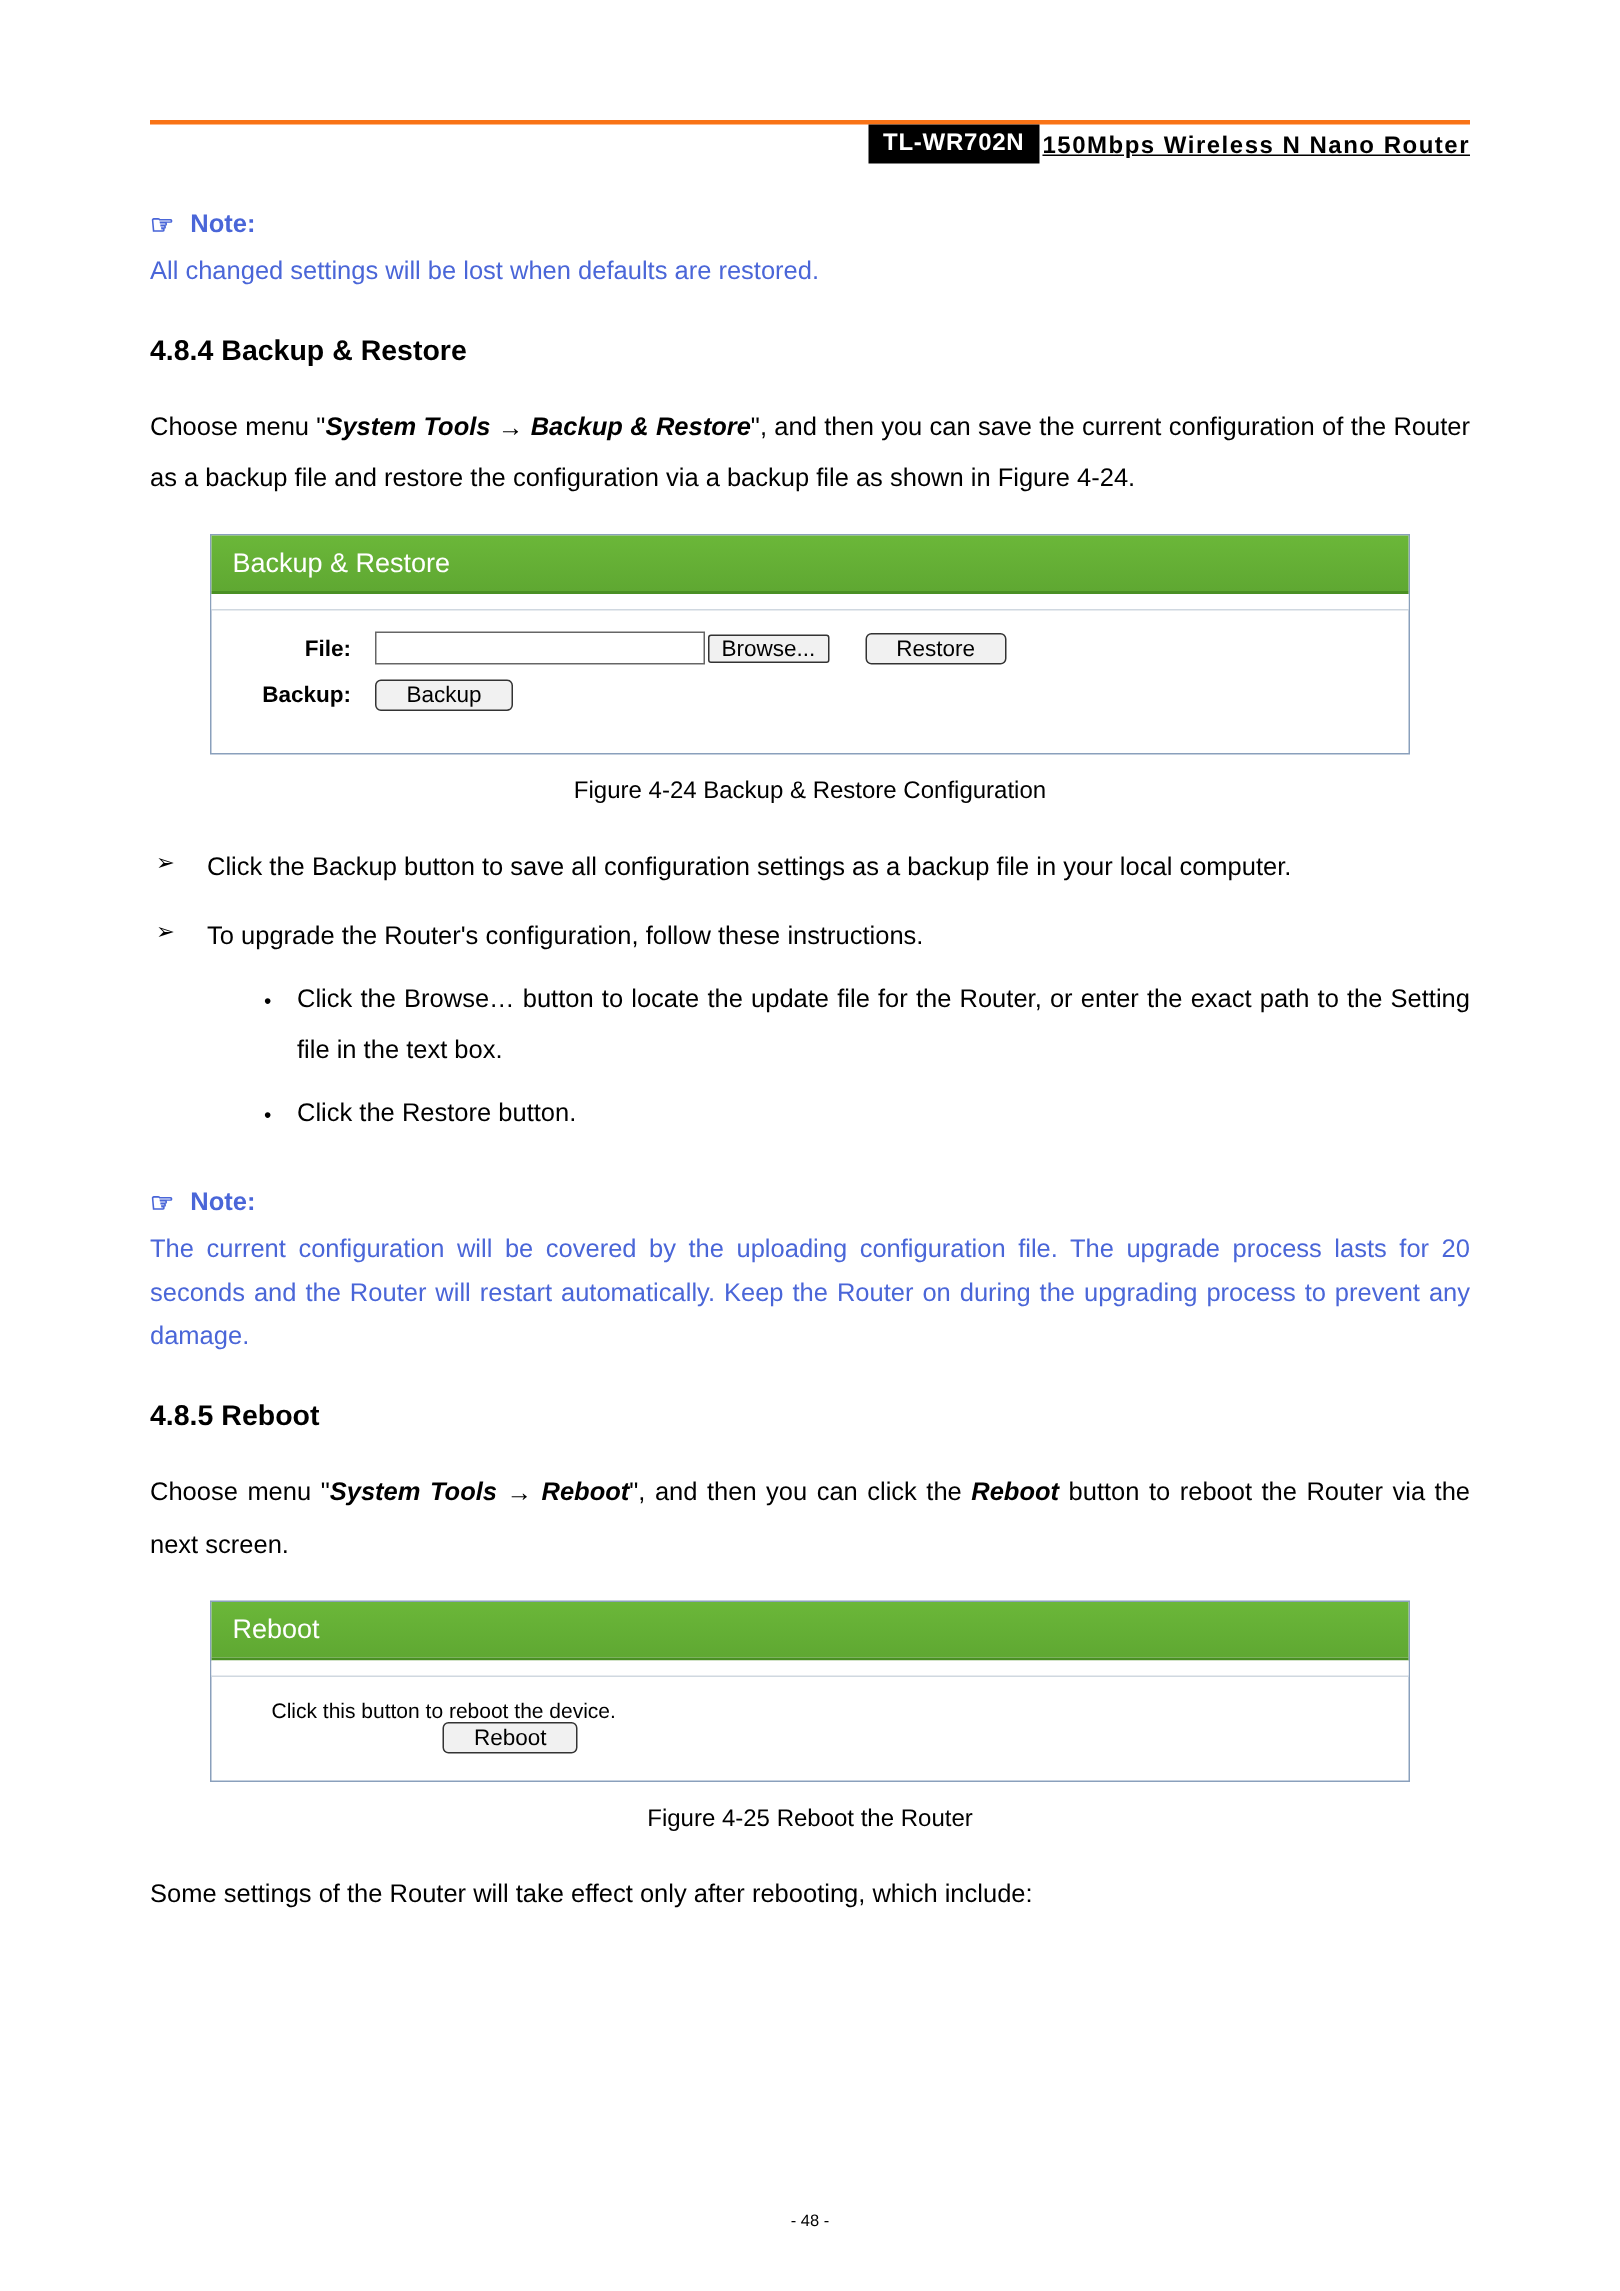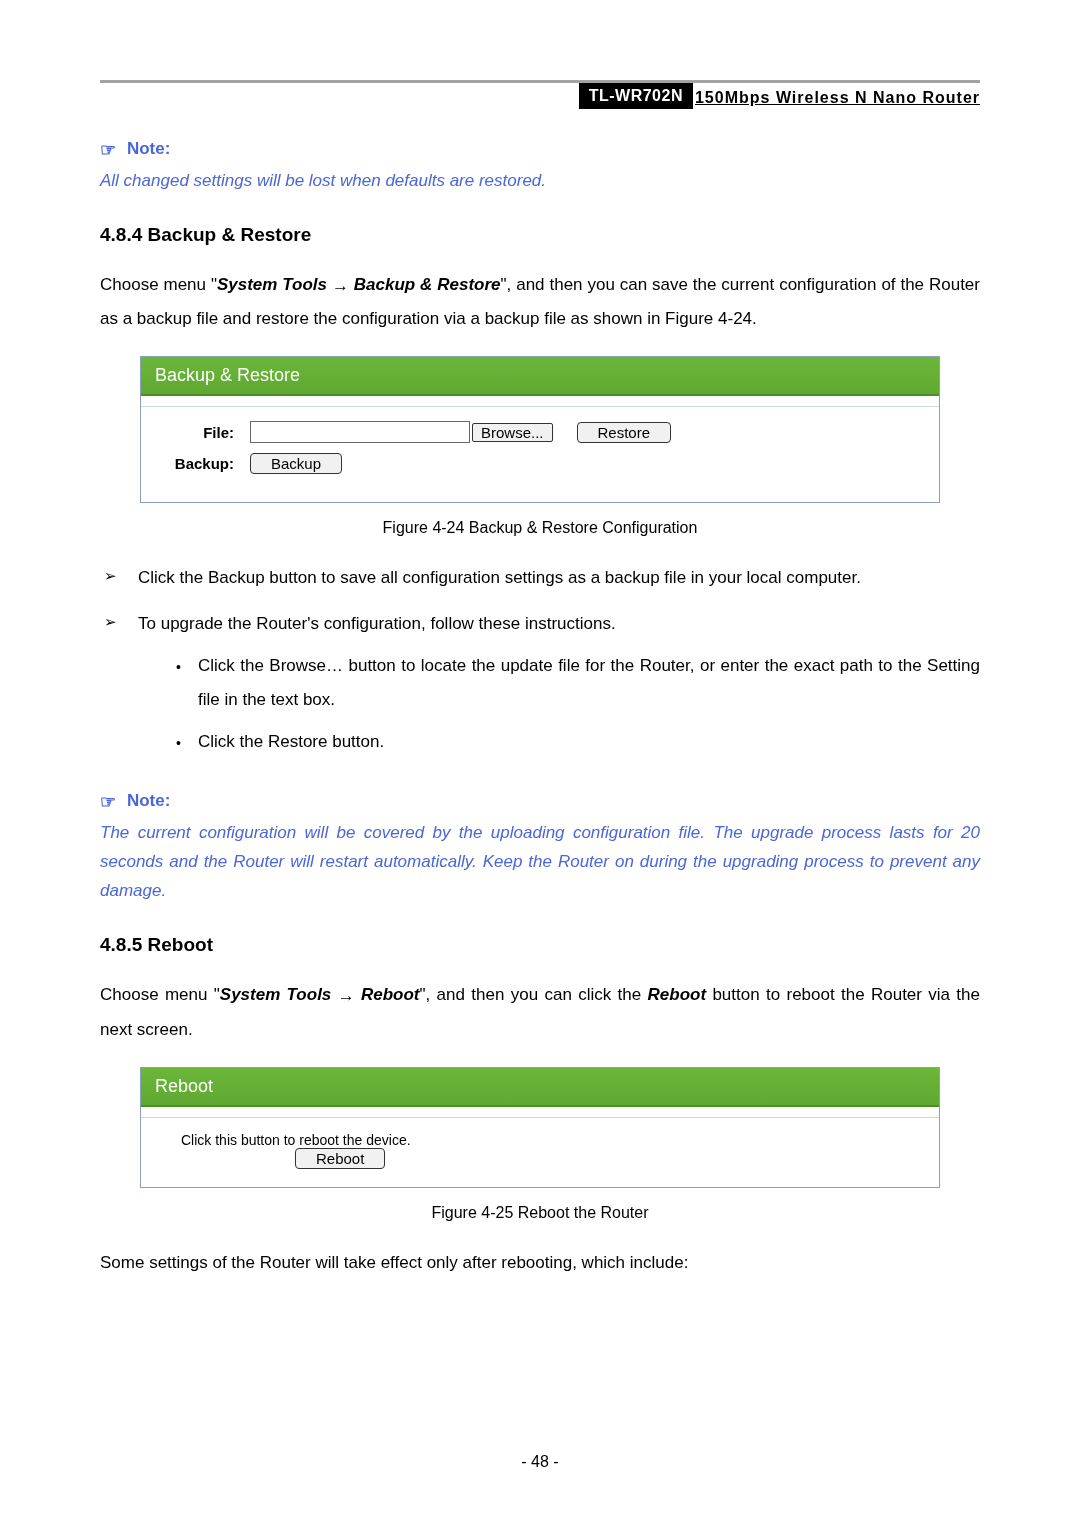--- a/index.html
+++ b/index.html
@@ -13,21 +13,21 @@
       background: #fff;
       font-family: Arial, sans-serif;
       font-size: 17px;
       color: #000;
       position: relative;
     }
     .page {
       padding: 80px 100px 40px 100px;
     }
     .header-line {
-      border-top: 3px solid #a3a3a3;
+      border-top: 3px solid #f97316;
       display: flex;
       justify-content: flex-end;
       align-items: center;
       padding-top: 4px;
       margin-bottom: 30px;
     }
     .header-model {
       background: #000;
       color: #fff;
       font-weight: bold;
@@ -52,21 +52,20 @@
       display: inline-block;
       margin-right: 6px;
       font-size: 18px;
       vertical-align: middle;
     }
     .note-body {
       color: #4a66d8;
       line-height: 1.7;
       margin-bottom: 28px;
       text-align: justify;
-      font-style: italic;
     }
     .section-heading {
       font-weight: bold;
       font-size: 19px;
       margin-bottom: 22px;
     }
     .para {
       line-height: 2;
       margin-bottom: 20px;
       text-align: justify;
@@ -180,25 +179,25 @@
     .reboot-body .instr {
       font-size: 14px;
       margin-bottom: 0;
       padding-left: 26px;
     }
     .reboot-btn-wrap {
       padding-left: 140px;
     }
     .page-number {
       position: absolute;
-      bottom: 56px;
+      bottom: 40px;
       left: 0;
       right: 0;
       text-align: center;
-      font-size: 16px;
+      font-size: 11px;
     }
   </style>
 </head>
 <body>
 
 <div class="page">
 
   <div class="header-line">
     <span class="header-model">TL-WR702N</span>
     <span class="header-desc">150Mbps Wireless N Nano Router</span>

